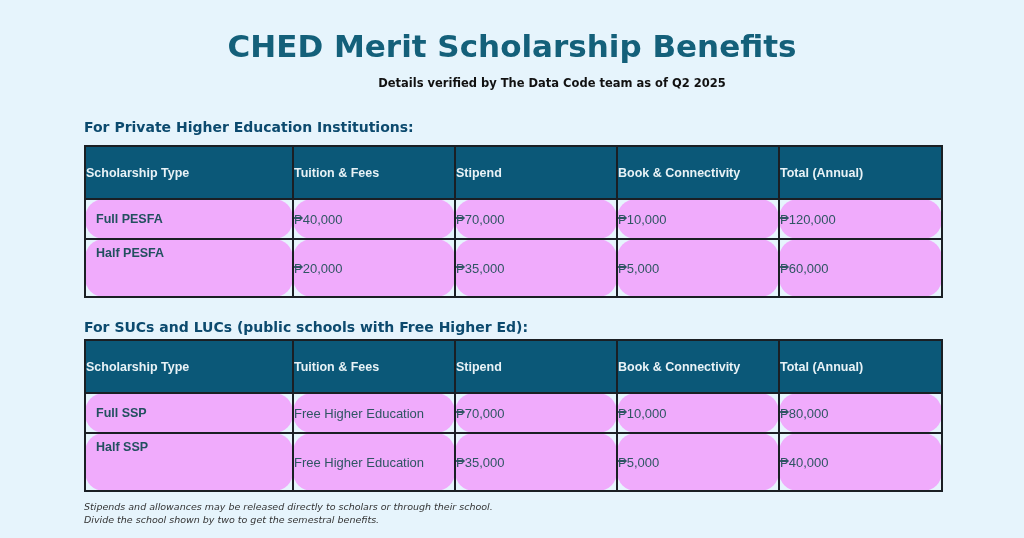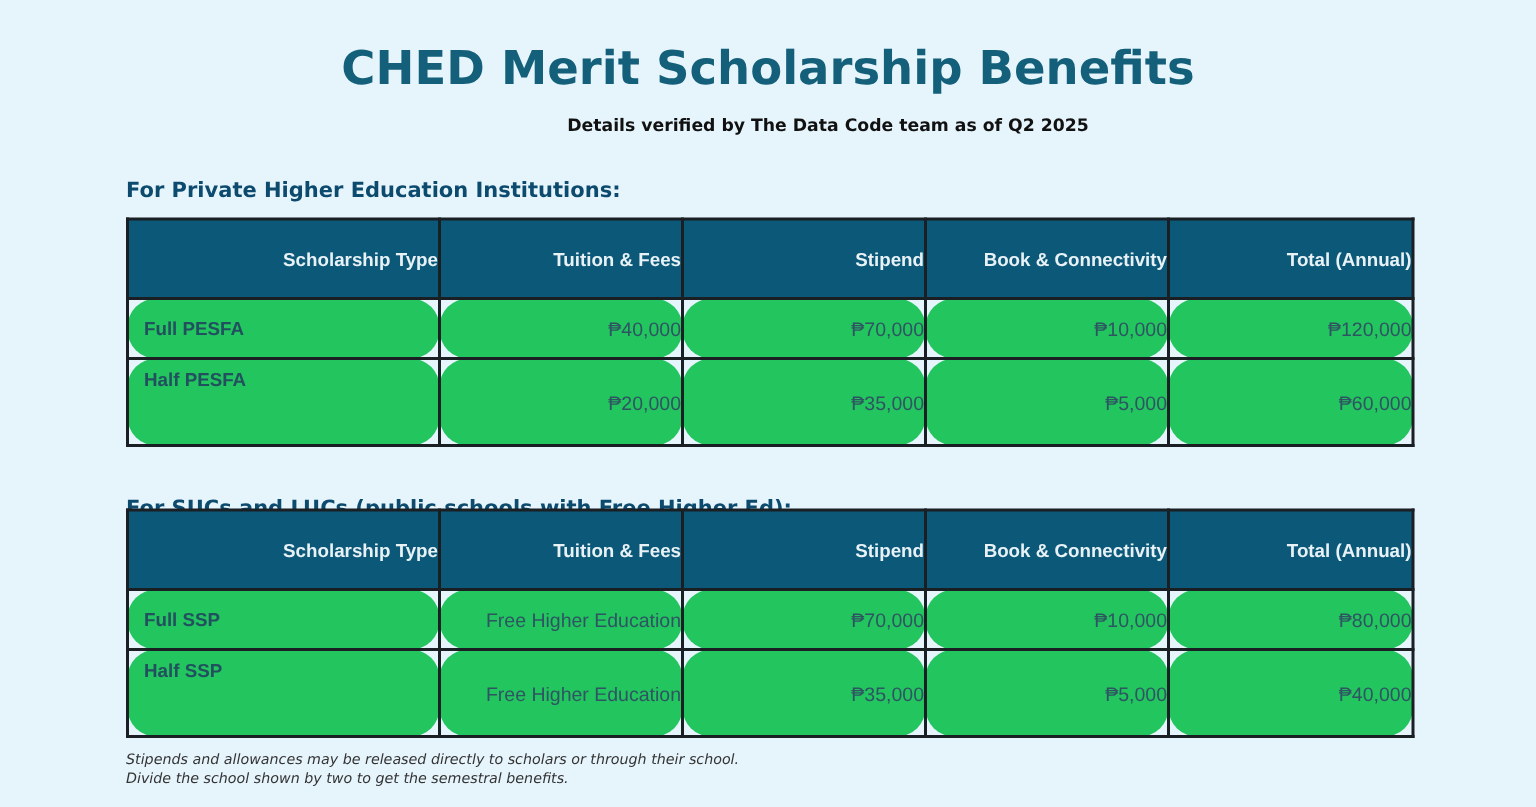--- a/index.html
+++ b/index.html
@@ -40,48 +40,48 @@
   }
   .section-heading {
     position: absolute;
     left: 84px;
     font-family: "DejaVu Sans", sans-serif;
     font-weight: bold;
     font-size: 14px;
     color: #0c4a6e;
   }
   .sec1 { top: 119px; }
-  .sec2 { top: 319px; margin-top: 12px; }
+  .sec2 { top: 319px; }
 
   table.benefits {
     position: absolute;
     left: 84px;
     width: 857px;
     border-collapse: collapse;
     table-layout: fixed;
     font-family: "Liberation Sans", sans-serif;
   }
   .t1 { top: 145px; }
   .t2 { top: 339px; }
 
   table.benefits th, table.benefits td {
     border: 2px solid #1a1f24;
-    text-align: right;
+    text-align: left;
     vertical-align: middle;
     padding: 0;
   }
   table.benefits th {
     background: #0b5878;
     color: #e8f2f6;
     font-weight: bold;
     font-size: 12.5px;
     height: 51px;
   }
   table.benefits td {
-    background: #22c55e;
+    background: #f0abfc;
     color: #2f5563;
     font-size: 13px;
     border-radius: 19px;
   }
   table.benefits td.type {
     text-align: left;
     padding-left: 10px;
     font-weight: bold;
     color: #22505f;
     font-size: 12.5px;

